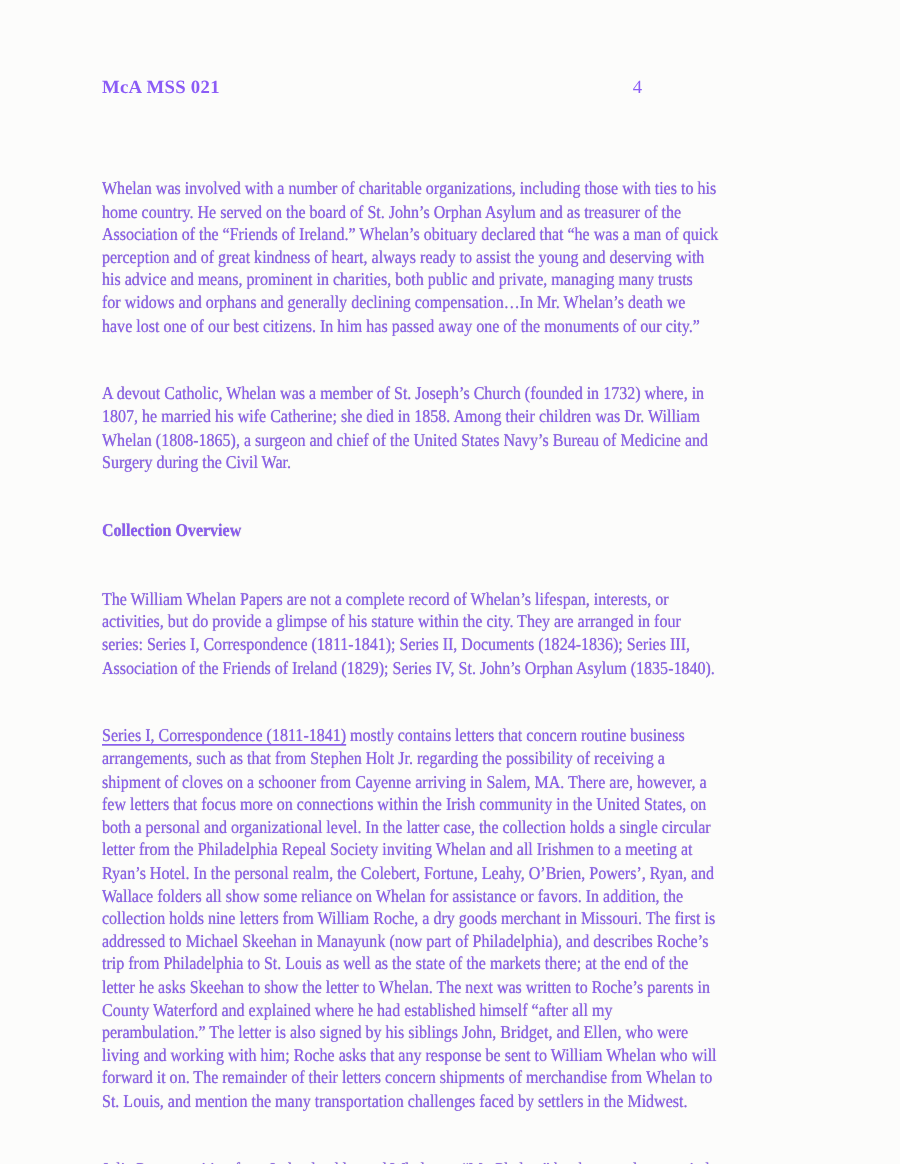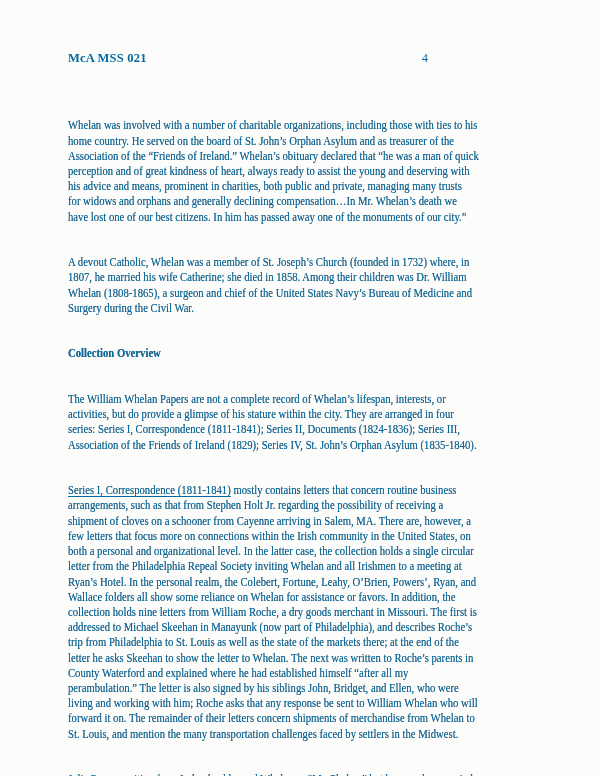--- a/index.html
+++ b/index.html
@@ -9,21 +9,21 @@
     height: 776px;
     overflow: hidden;
     background: #fcfcfb;
   }
   .page {
     position: relative;
     width: 494px;
     height: 776px;
     background: #fcfcfb;
     font-family: "Liberation Serif", "DejaVu Serif", serif;
-    color: #0369a1;
+    color: #8b5cf6;
   }
   .page-header {
     position: absolute;
     top: 51px;
     left: 68px;
     right: 66px;
     display: flex;
     justify-content: space-between;
     align-items: baseline;
     font-size: 12.5px;

